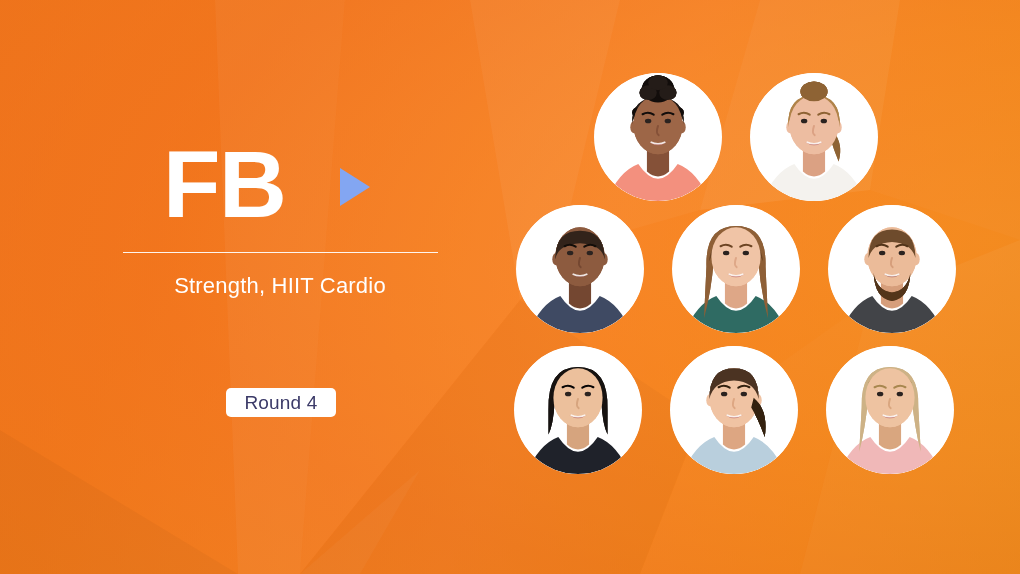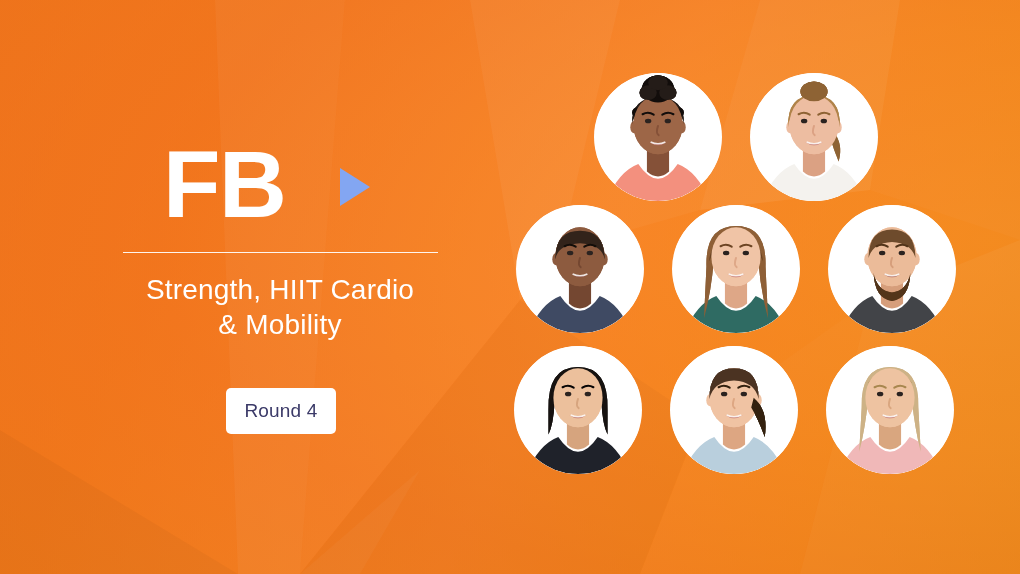--- a/index.html
+++ b/index.html
@@ -80,33 +80,33 @@
     background: rgba(255,255,255,.92);
   }
 
   .subtitle {
     position: absolute;
     left: 60px;
     top: 272px;
     width: 440px;
     text-align: center;
     color: #ffffff;
-    font-size: 28px;
+    font-size: 22px;
     font-weight: 300;
     line-height: 1.26;
     letter-spacing: .2px;
   }
   .subtitle .line { display: block; }
 
   .round-badge {
     position: absolute;
     left: 226px;
     top: 388px;
     width: 110px;
-    height: 46px;
+    height: 29px;
     background: #ffffff;
     border-radius: 5px;
     display: flex;
     align-items: center;
     justify-content: center;
   }
   .round-badge-label {
     color: #3b3a68;
     font-size: 19px;
     font-weight: 400;
@@ -160,21 +160,20 @@
 
     <div class="logo">
       <span class="logo-text">FB</span>
       <span class="logo-triangle"></span>
     </div>
 
     <div class="divider"></div>
 
     <div class="subtitle">
       <span class="line">Strength, HIIT Cardio</span>
-      <span class="line">&amp; Mobility</span>
     </div>
 
     <div class="round-badge">
       <span class="round-badge-label">Round 4</span>
     </div>
 
   </div>
 
   <div class="avatar-grid" id="avatar-grid">
       <div class="avatar" style="left: 594px; top: 73px; width: 128px; height: 128px;">

